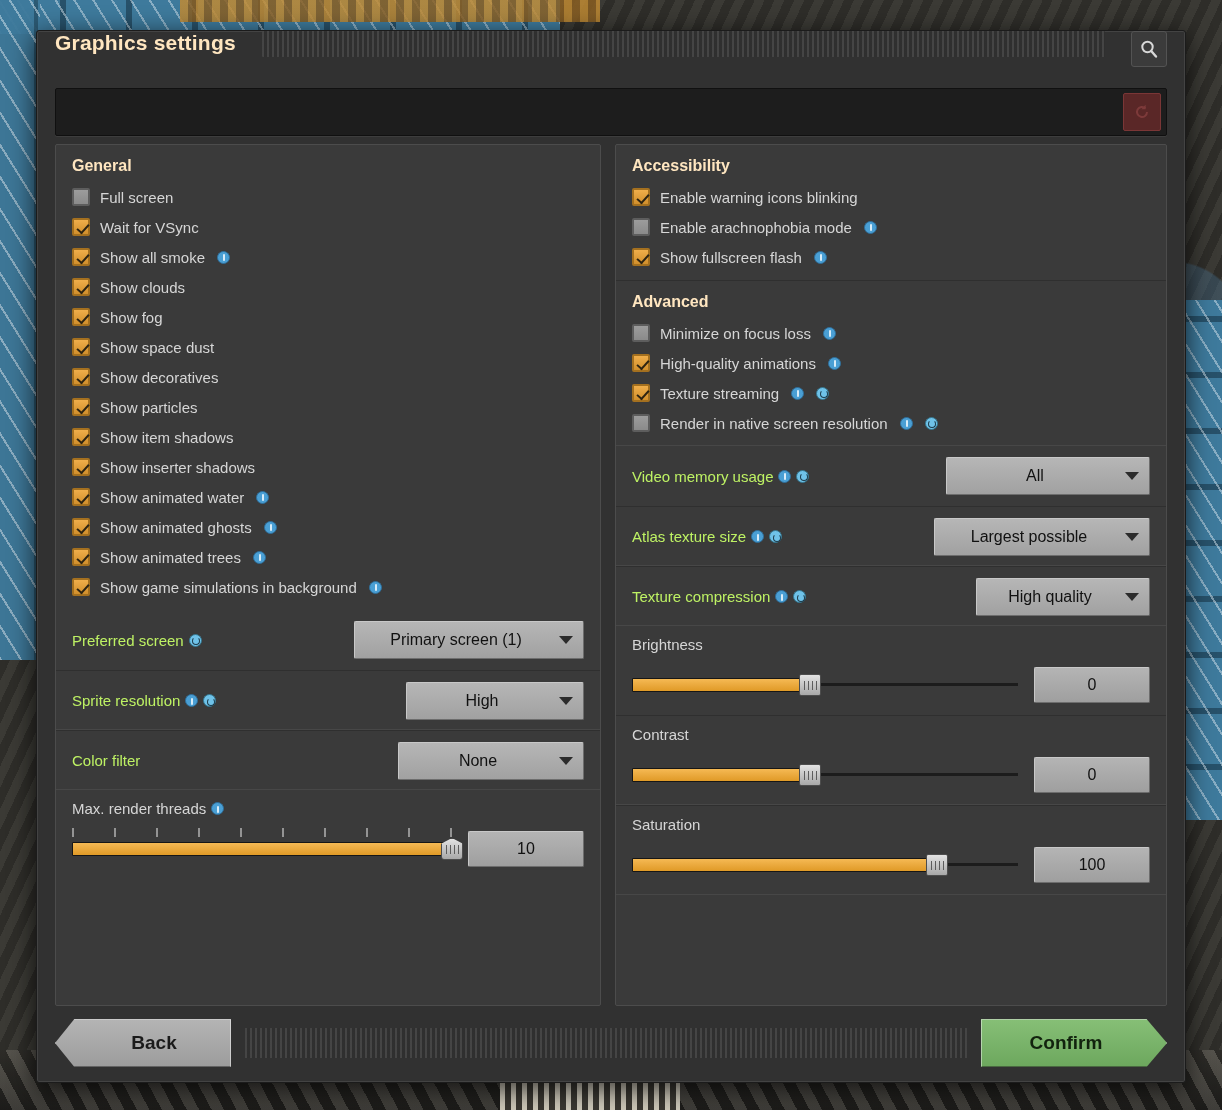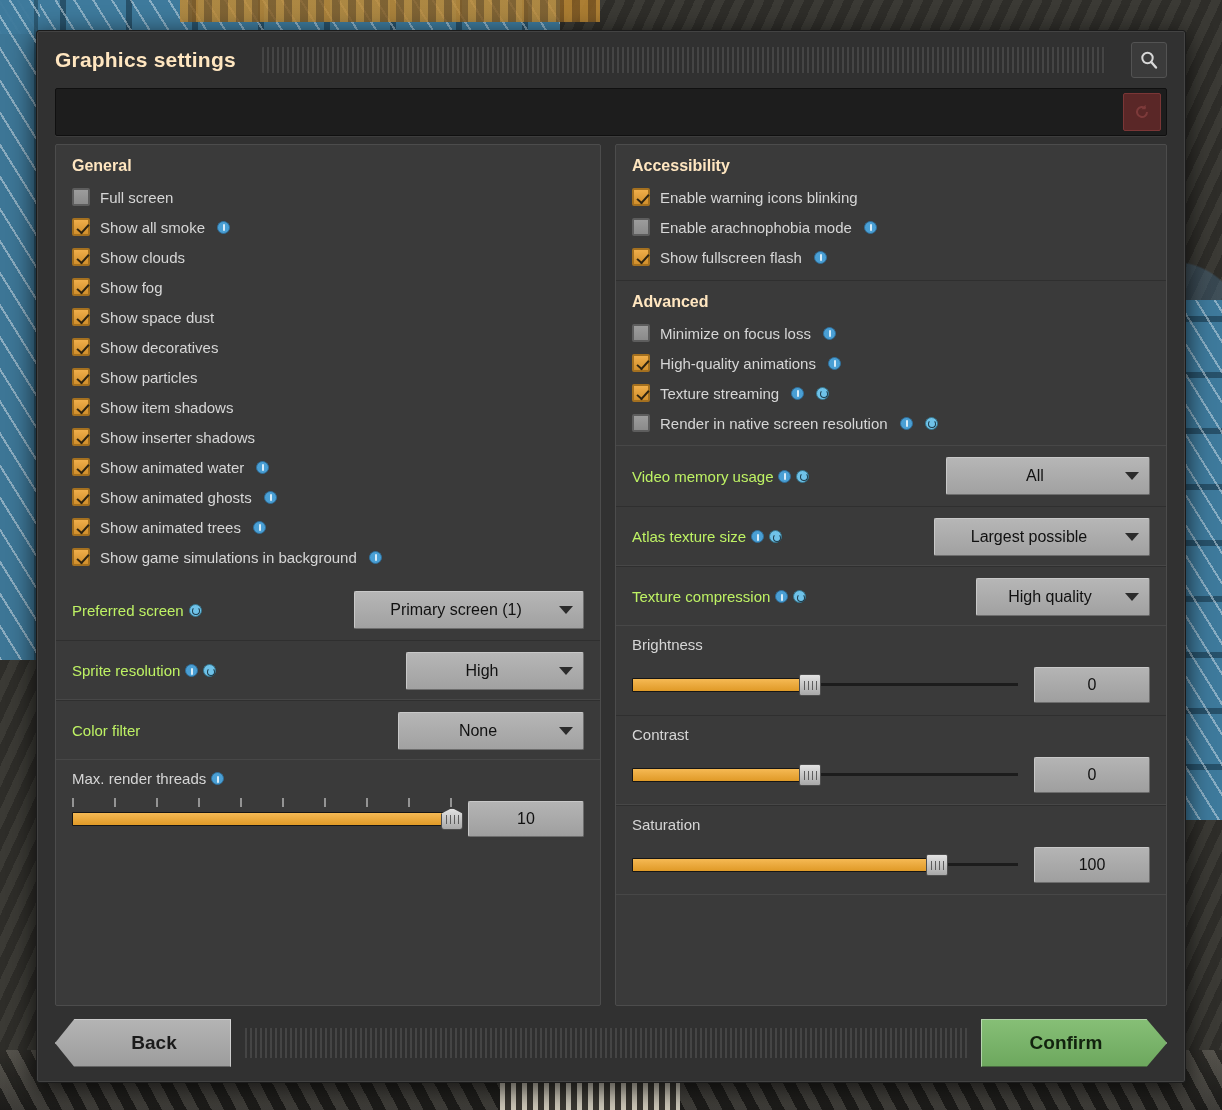--- a/index.html
+++ b/index.html
@@ -81,21 +81,21 @@
     border: 1px solid #1b1b1b;
     border-radius: 3px;
     box-shadow: 0 0 0 1px #434343 inset, 0 6px 26px rgba(0,0,0,.75);
     display: flex; flex-direction: column;
     padding: 0 18px 14px 18px;
   }
 
   
   .titlebar {
     height: 57px;
-    display: flex; align-items: center; gap: 26px;
+    display: flex; gap: 26px;
     flex: 0 0 auto;
   }
   .dialog-title {
     font-size: 21px; font-weight: bold;
     color: #ffe6c0;
     letter-spacing: .2px;
     white-space: nowrap;
   }
   .drag-handle {
     flex: 1 1 auto; height: 26px;
@@ -418,20 +418,24 @@
     <div class="col col-left">
       <div class="group">
         <div class="group-title">General</div>
         <div>
             <div class="cb-row">
               <span class="cb off"></span>
               <span class="cb-label">Full screen</span>
             </div>
             <div class="cb-row">
               <span class="cb on"></span>
+              <span class="cb-label">Wait for VSync</span>
+            </div>
+            <div class="cb-row">
+              <span class="cb on"></span>
               <span class="cb-label">Show all smoke</span>
               <span class="ico ico-info"></span>
             </div>
             <div class="cb-row">
               <span class="cb on"></span>
               <span class="cb-label">Show clouds</span>
             </div>
             <div class="cb-row">
               <span class="cb on"></span>
               <span class="cb-label">Show fog</span>

